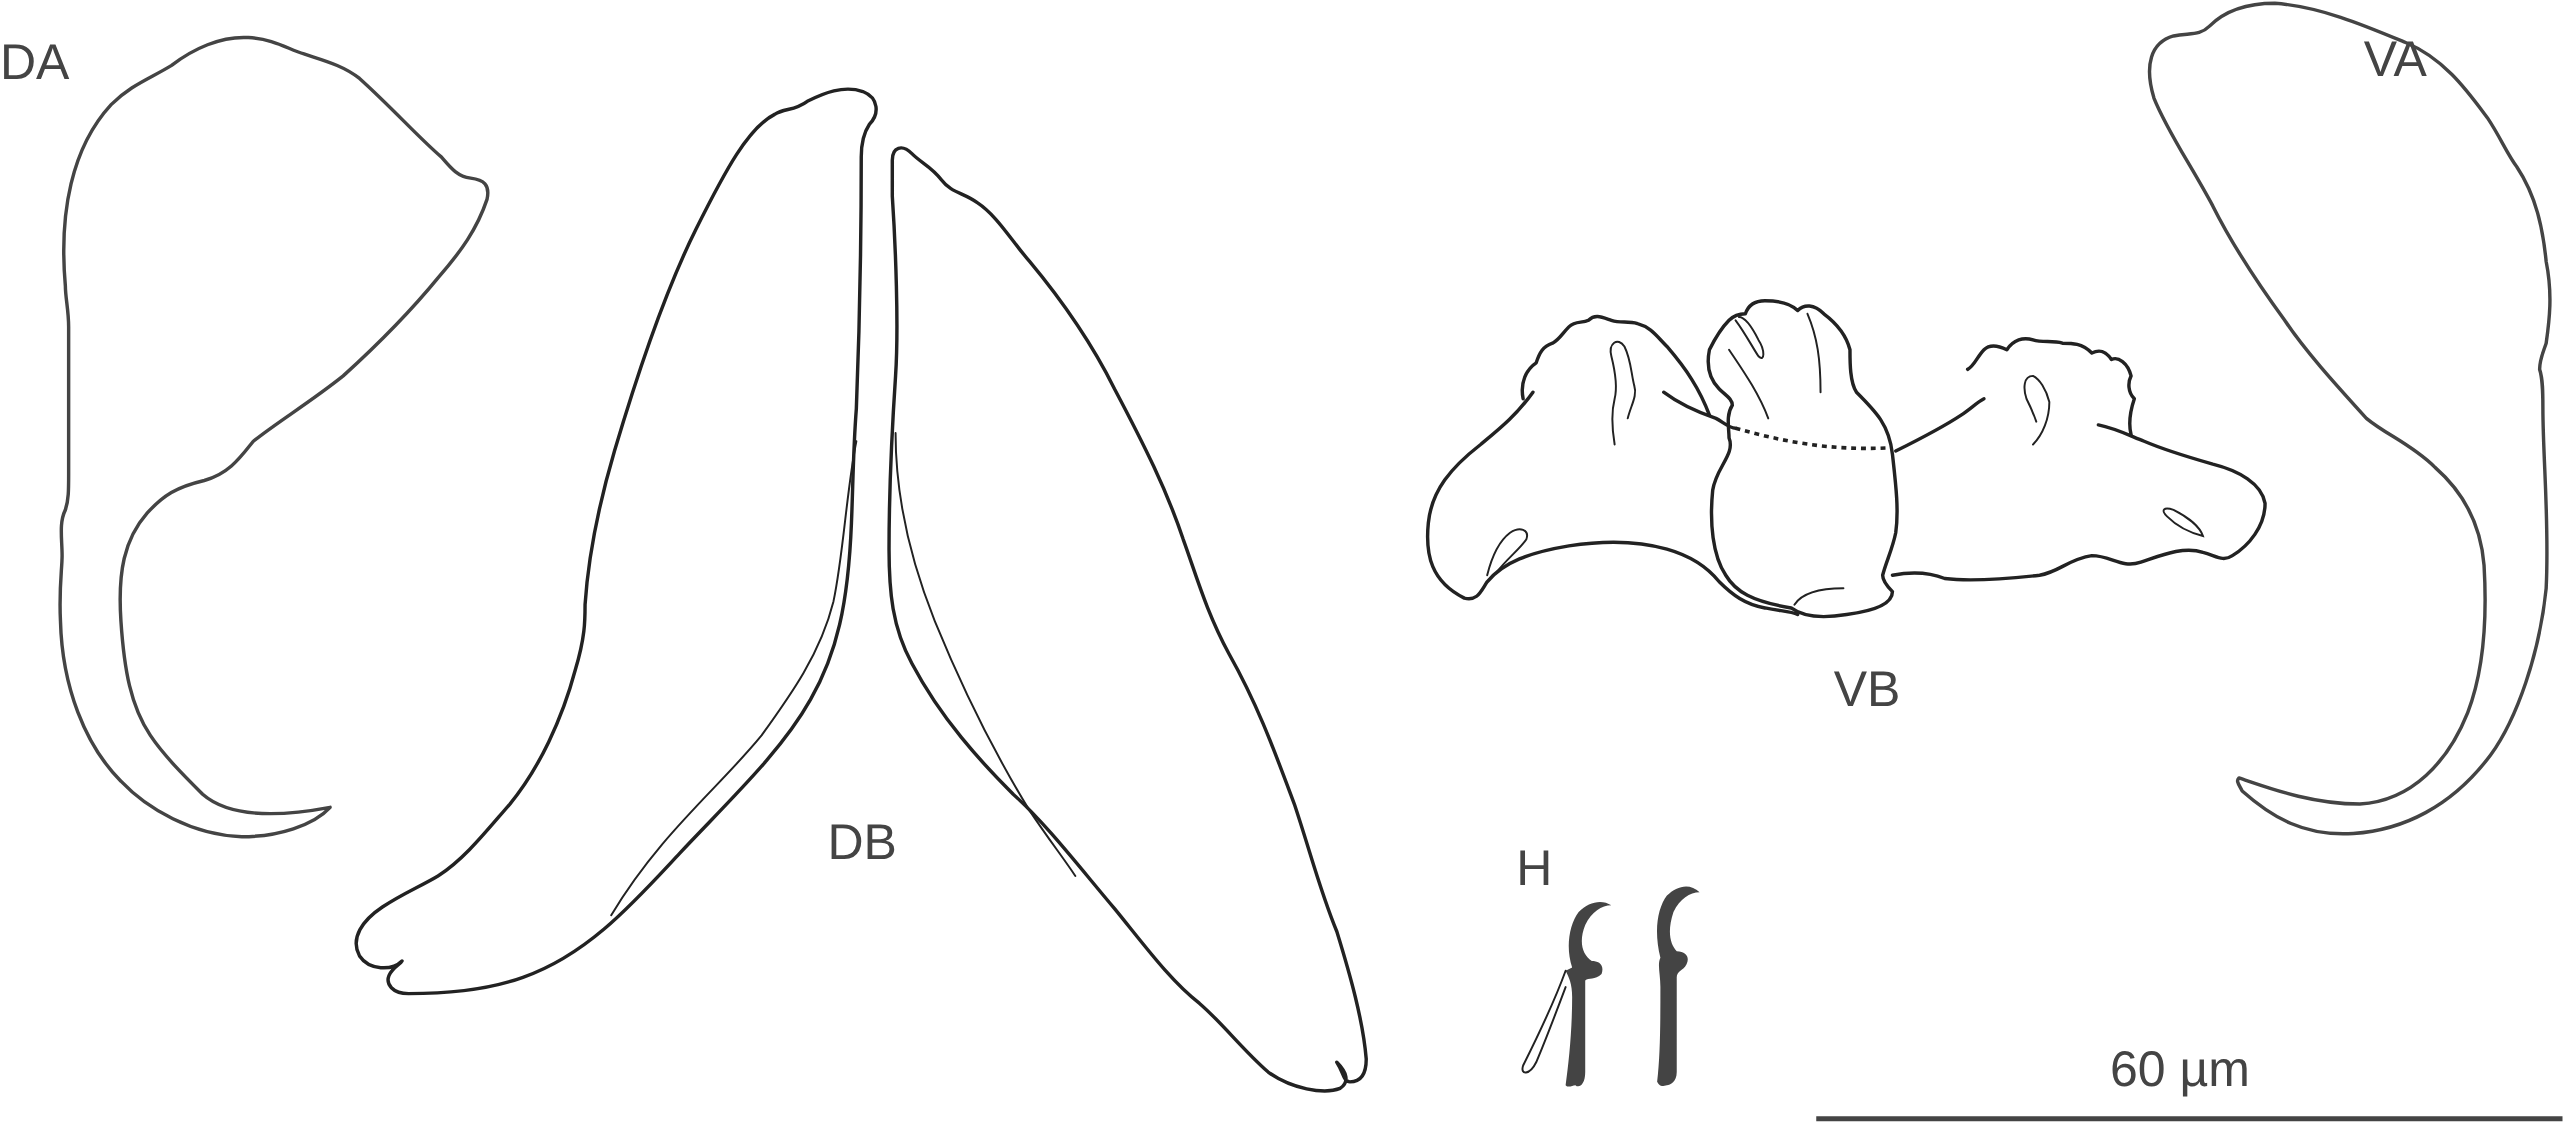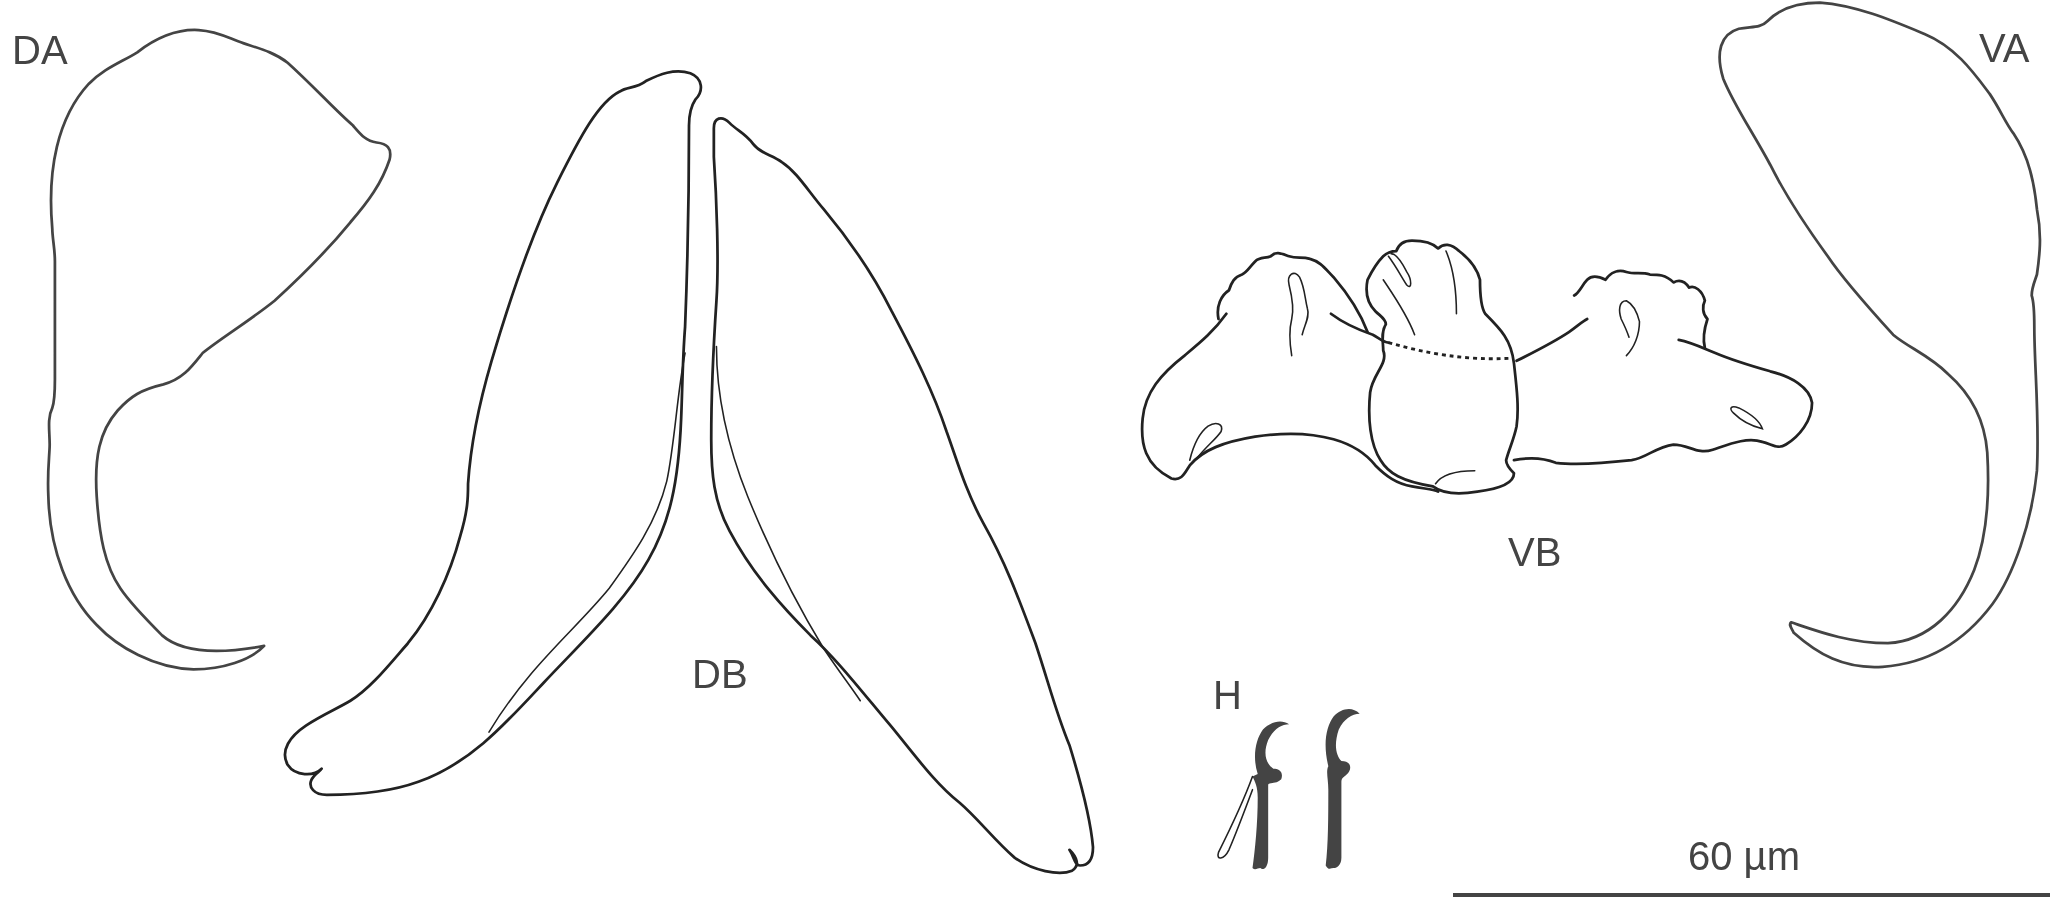--- a/index.html
+++ b/index.html
@@ -236,20 +236,20 @@
         C 1518 320, 1506 300, 1490 286
         C 1476 272, 1460 266, 1448 256
         C 1428 234, 1410 214, 1398 196
         C 1382 174, 1366 150, 1354 126
         C 1340 100, 1326 80, 1318 60
         C 1312 40, 1316 26, 1330 22 Z"></path>
     </g>
   </g>
 </svg>
 
-<div class="label" style="left:12px; top:30px;text-align:center;">DA</div>
-<div class="label" style="left:692px; top:654px;">DB</div>
-<div class="label" style="left:1508px; top:532px;">VB</div>
+<div class="label" style="left:0px; top:30px;text-align:center;">DA</div>
+<div class="label" style="left:662px; top:654px;">DB</div>
+<div class="label" style="left:1467px; top:532px;">VB</div>
 <div class="label" style="left:1213px; top:675px;">H</div>
-<div class="label" style="left:1979px; top:28px;">VA</div>
+<div class="label" style="left:1891px; top:28px;">VA</div>
 
 <div class="label" style="left:1688px; top:836px;">60 µm</div>
 <div class="scalebar"></div>
 
 </body></html>

